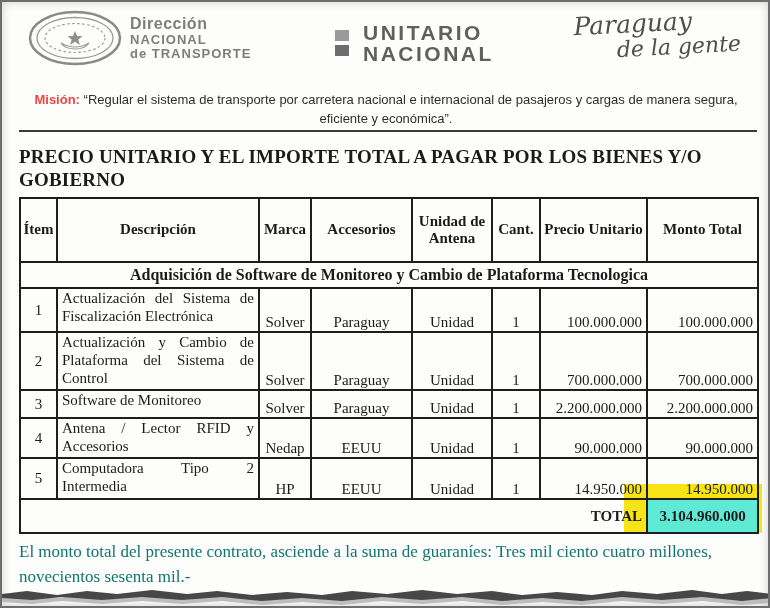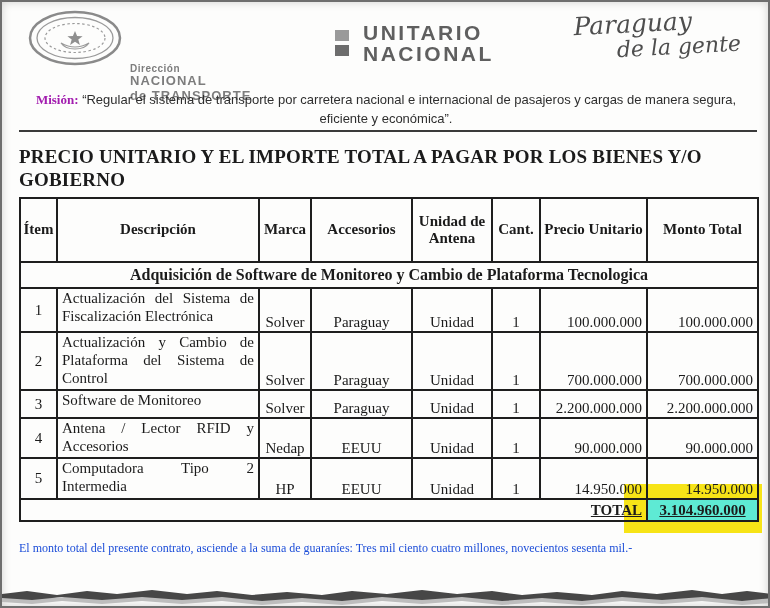--- a/index.html
+++ b/index.html
@@ -6,69 +6,69 @@
   .page {
     position:relative; width:770px; height:608px; margin:0 auto;
     background:#fdfdfc; border:2px solid #6e6e6e; box-sizing:border-box;
     overflow:hidden; font-family:"Liberation Serif","DejaVu Serif",serif;
     color:#1b1b1b; box-shadow:inset 0 0 10px rgba(0,0,0,.18);
   }
   
   .seal { position:absolute; left:26px; top:8px; }
   .org { position:absolute; left:128px; top:13px;
          font-family:"Liberation Sans",sans-serif; color:#7d7d7d; line-height:1.12; }
-  .org .l1 { font-size:10px; font-weight:bold; letter-spacing:.5px;margin-top:48px; }
+  .org .l1 { font-size:16px; font-weight:bold; letter-spacing:.5px; }
   .org .l2, .org .l3 { font-size:13px; font-weight:bold; letter-spacing:1px; }
   .gob { position:absolute; left:333px; top:20px; display:flex; align-items:center; }
   .gob-squares { display:flex; flex-direction:column; gap:4px; margin-right:14px; }
   .gob-squares .sq1 { width:14px; height:11px; background:#9a9a9a; }
   .gob-squares .sq2 { width:14px; height:11px; background:#6d6d6d; }
   .gob-text { font-family:"Liberation Sans",sans-serif; font-weight:bold;
               font-size:21px; letter-spacing:2.5px; color:#5f5f5f; line-height:1.0; }
   .slogan { position:absolute; left:572px; top:8px; transform:rotate(-3deg);
             font-style:italic; color:#4e4e4e; line-height:1.0;
             font-family:"DejaVu Serif",serif; }
   .slogan .s1 { font-size:25px; }
   .slogan .s2 { font-size:22px; margin-left:42px; margin-top:2px; }
   
   .mision { position:absolute; left:25px; top:76px; width:718px; text-align:center;
             font-family:"Liberation Sans",sans-serif; font-size:13px; color:#2e2e2e;
             line-height:1.45; }
-  .mision b { color:#a21caf;font-family:Liberation Serif, serif; }
+  .mision b { color:#ef4444; }
   
   .rule { position:absolute; left:17px; top:128px; width:738px;
           border-top:2px solid #3a3a3a; }
   .doc-title { position:absolute; left:17px; top:143px; width:732px; margin:0;
                font-size:19px; font-weight:bold; line-height:1.22; letter-spacing:.2px; }
   
   .table-wrap { position:absolute; left:17px; top:195px; width:738px; }
   .hl { position:absolute; left:605px; top:287px; width:138px; height:49px;
         background:#f7e417; z-index:0; }
   table.grid { border-collapse:collapse; width:738px; position:relative; z-index:1;
                table-layout:fixed; }
   table.grid th, table.grid td { border:2px solid #1e1e1e; padding:0 4px;
                font-size:15px; overflow:hidden; }
   table.grid th { font-weight:bold; text-align:center; vertical-align:middle;
                line-height:1.15; padding:2px; }
   tr.hdr   { height:64px; }
   tr.sect  { height:26px; }
   tr.sect td { font-weight:bold; text-align:center; font-size:16px; }
   tr.r1 { height:44px; } tr.r2 { height:58px; } tr.r3 { height:28px; }
-  tr.r4 { height:40px; } tr.r5 { height:41px; } tr.trow { height:22px;text-decoration:underline; }
+  tr.r4 { height:40px; } tr.r5 { height:41px; } tr.trow { height:34px; }
   td.item  { text-align:center; vertical-align:middle; }
   td.desc  { text-align:justify; vertical-align:top; line-height:1.2; padding:1px 3px; }
   td.ctr   { text-align:center; vertical-align:bottom; padding-bottom:2px; }
   td.num   { text-align:right; vertical-align:bottom; padding-right:5px; padding-bottom:2px; }
   td.total-label { text-align:right; font-weight:bold; font-size:16px;
                    padding-right:36px; vertical-align:middle; }
   td.total-value { text-align:center; font-weight:bold; font-size:16px;
                    border:3px solid #000; background:#5eead4; vertical-align:middle; }
   
   .footer-par { position:absolute; left:17px; top:538px; width:740px; margin:0;
-                font-size:12px; line-height:1.45; color:#1d4ed8; }
+                font-size:17px; line-height:1.45; color:#0f766e; }
   .tear { position:absolute; left:0; top:586px; width:770px; height:18px; }
 </style>
 </head>
 <body>
 
 <div class="page">
 
   <div class="seal">
     <svg width="94" height="56" viewBox="0 0 94 56">
       <ellipse cx="47" cy="28" rx="45" ry="26" fill="none" stroke="#8a8a8a" stroke-width="2.5"></ellipse>

